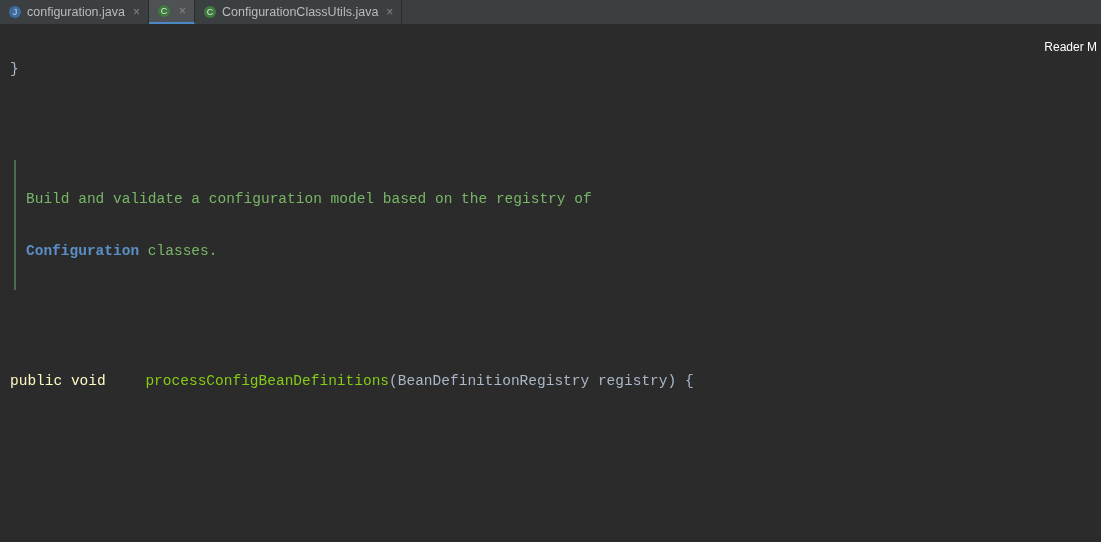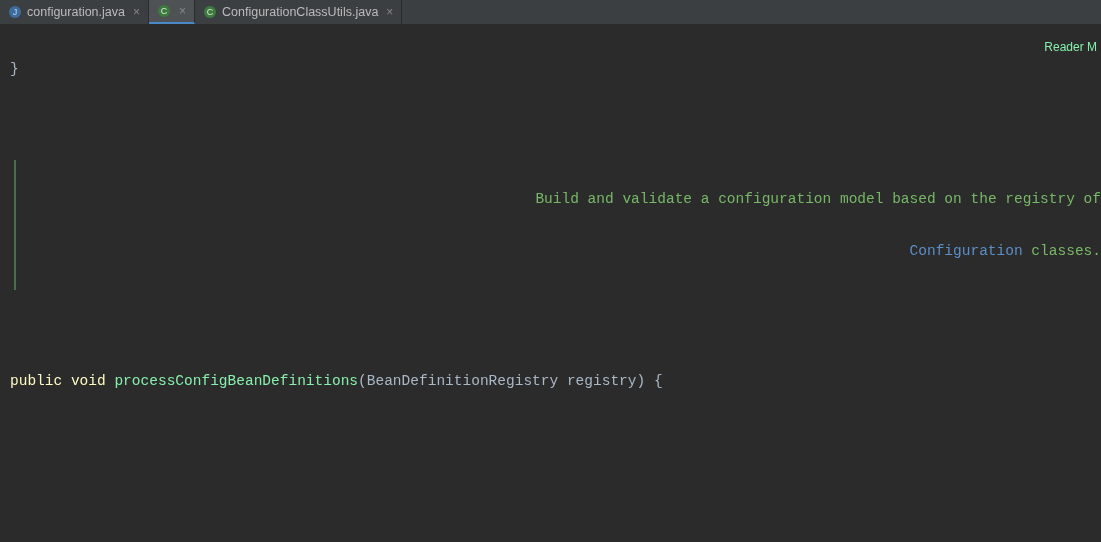--- a/index.html
+++ b/index.html
@@ -45,40 +45,39 @@
     color: #888;
     font-size: 12px;
     margin-left: 3px;
   }
   .reader-mode {
     position: absolute;
     top: 40px;
     right: 4px;
     font-size: 12px;
     font-family: -apple-system, 'Segoe UI', sans-serif;
-    color: #86efac;
+    color: #ffffff;
   }
   .editor {
     padding: 6px 0 0 0;
     line-height: 26px;
     white-space: pre;
     position: relative;
     font-size: 14.5px;
   }
   .line { padding-left: 10px; height: 26px; }
   .doc-block {
     border-left: 2px solid #4c6b4c;
     margin-left: 14px;
-    padding-left: 8px;
-    text-align: right;
+    padding-left: 0;
   }
   .doc-green { color: #77b767; }
-  .doc-link { color: #5b8fc7; }
+  .doc-link { color: #5b8fc7; font-weight: bold; }
   .kw { color: #fef9c3; }
-  .method-def { color: #86efac; }
+  .method-def { color: #84cc16; margin-left: 31px; }
   .underline { text-decoration: underline; text-decoration-color: #6a6a6a; }
 </style>
 </head>
 <body>
 
 <div class="tabs">
   <div class="tab">
     <span class="tab-icon">
       <svg width="14" height="14">
           <circle cx="7" cy="7" r="6" fill="#3c6b9e"></circle>

